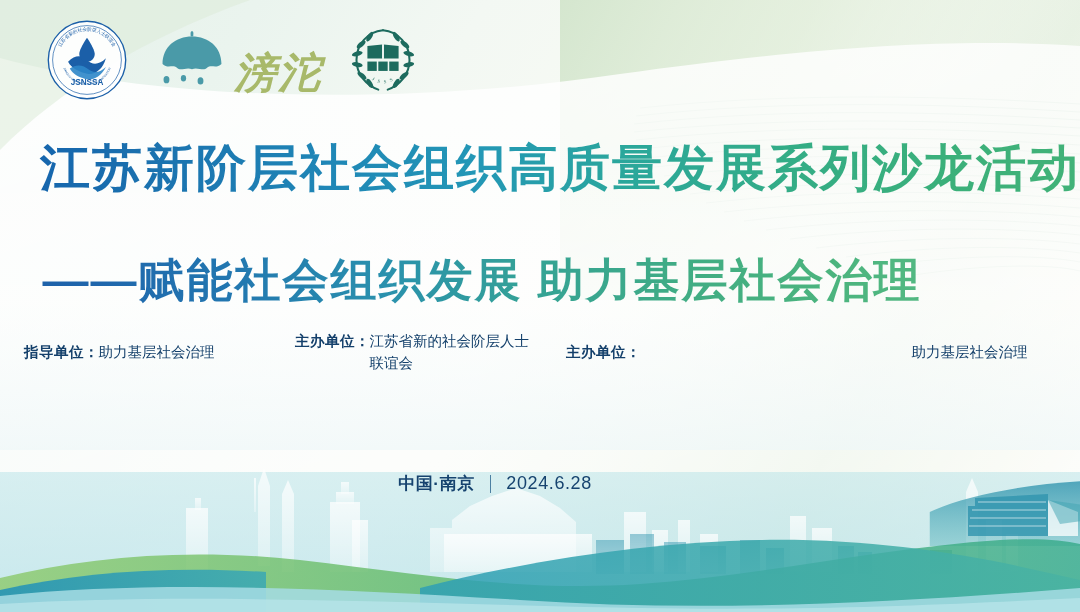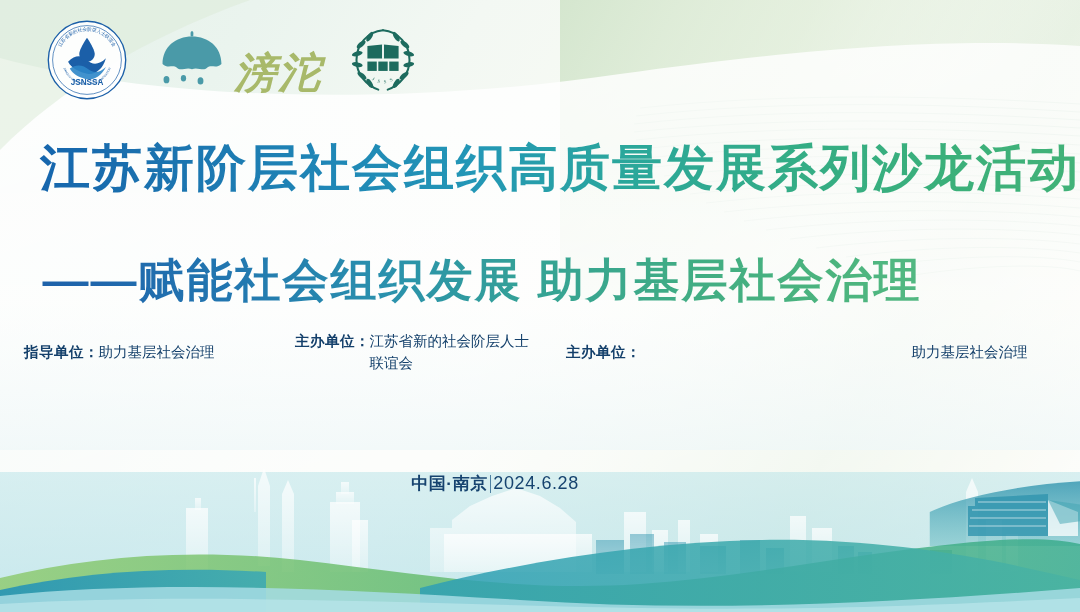--- a/index.html
+++ b/index.html
@@ -48,21 +48,21 @@
   .org-row{display:flex;width:300px;font-size:14.5px;color:#14406b;line-height:1.55;}
   .org-label{flex:0 0 84px;font-weight:bold;text-align:right;letter-spacing:.5px;}
   .org-colon{flex:0 0 12px;font-weight:bold;text-align:center;}
   .org-value{flex:1 1 auto;text-align:left;}
   .org-row.cont .org-label,.org-row.cont .org-colon{visibility:hidden;}
 
   
   #date-line{
     position:absolute;left:0;top:472px;width:990px;text-align:center;z-index:30;
     font-size:17px;color:#16436f;font-weight:bold;letter-spacing:.6px;
-    display:flex;align-items:center;justify-content:center;gap:2px;
+    display:flex;align-items:center;justify-content:center;gap:15px;
   }
   #date-place{font-weight:bold;}
   #date-divider{display:inline-block;width:1.5px;height:18px;background:#2a648f;opacity:.8;}
   #date-value{font-weight:normal;font-size:18px;}
 </style>
 </head>
 <body>
 
 <div id="poster">
 

